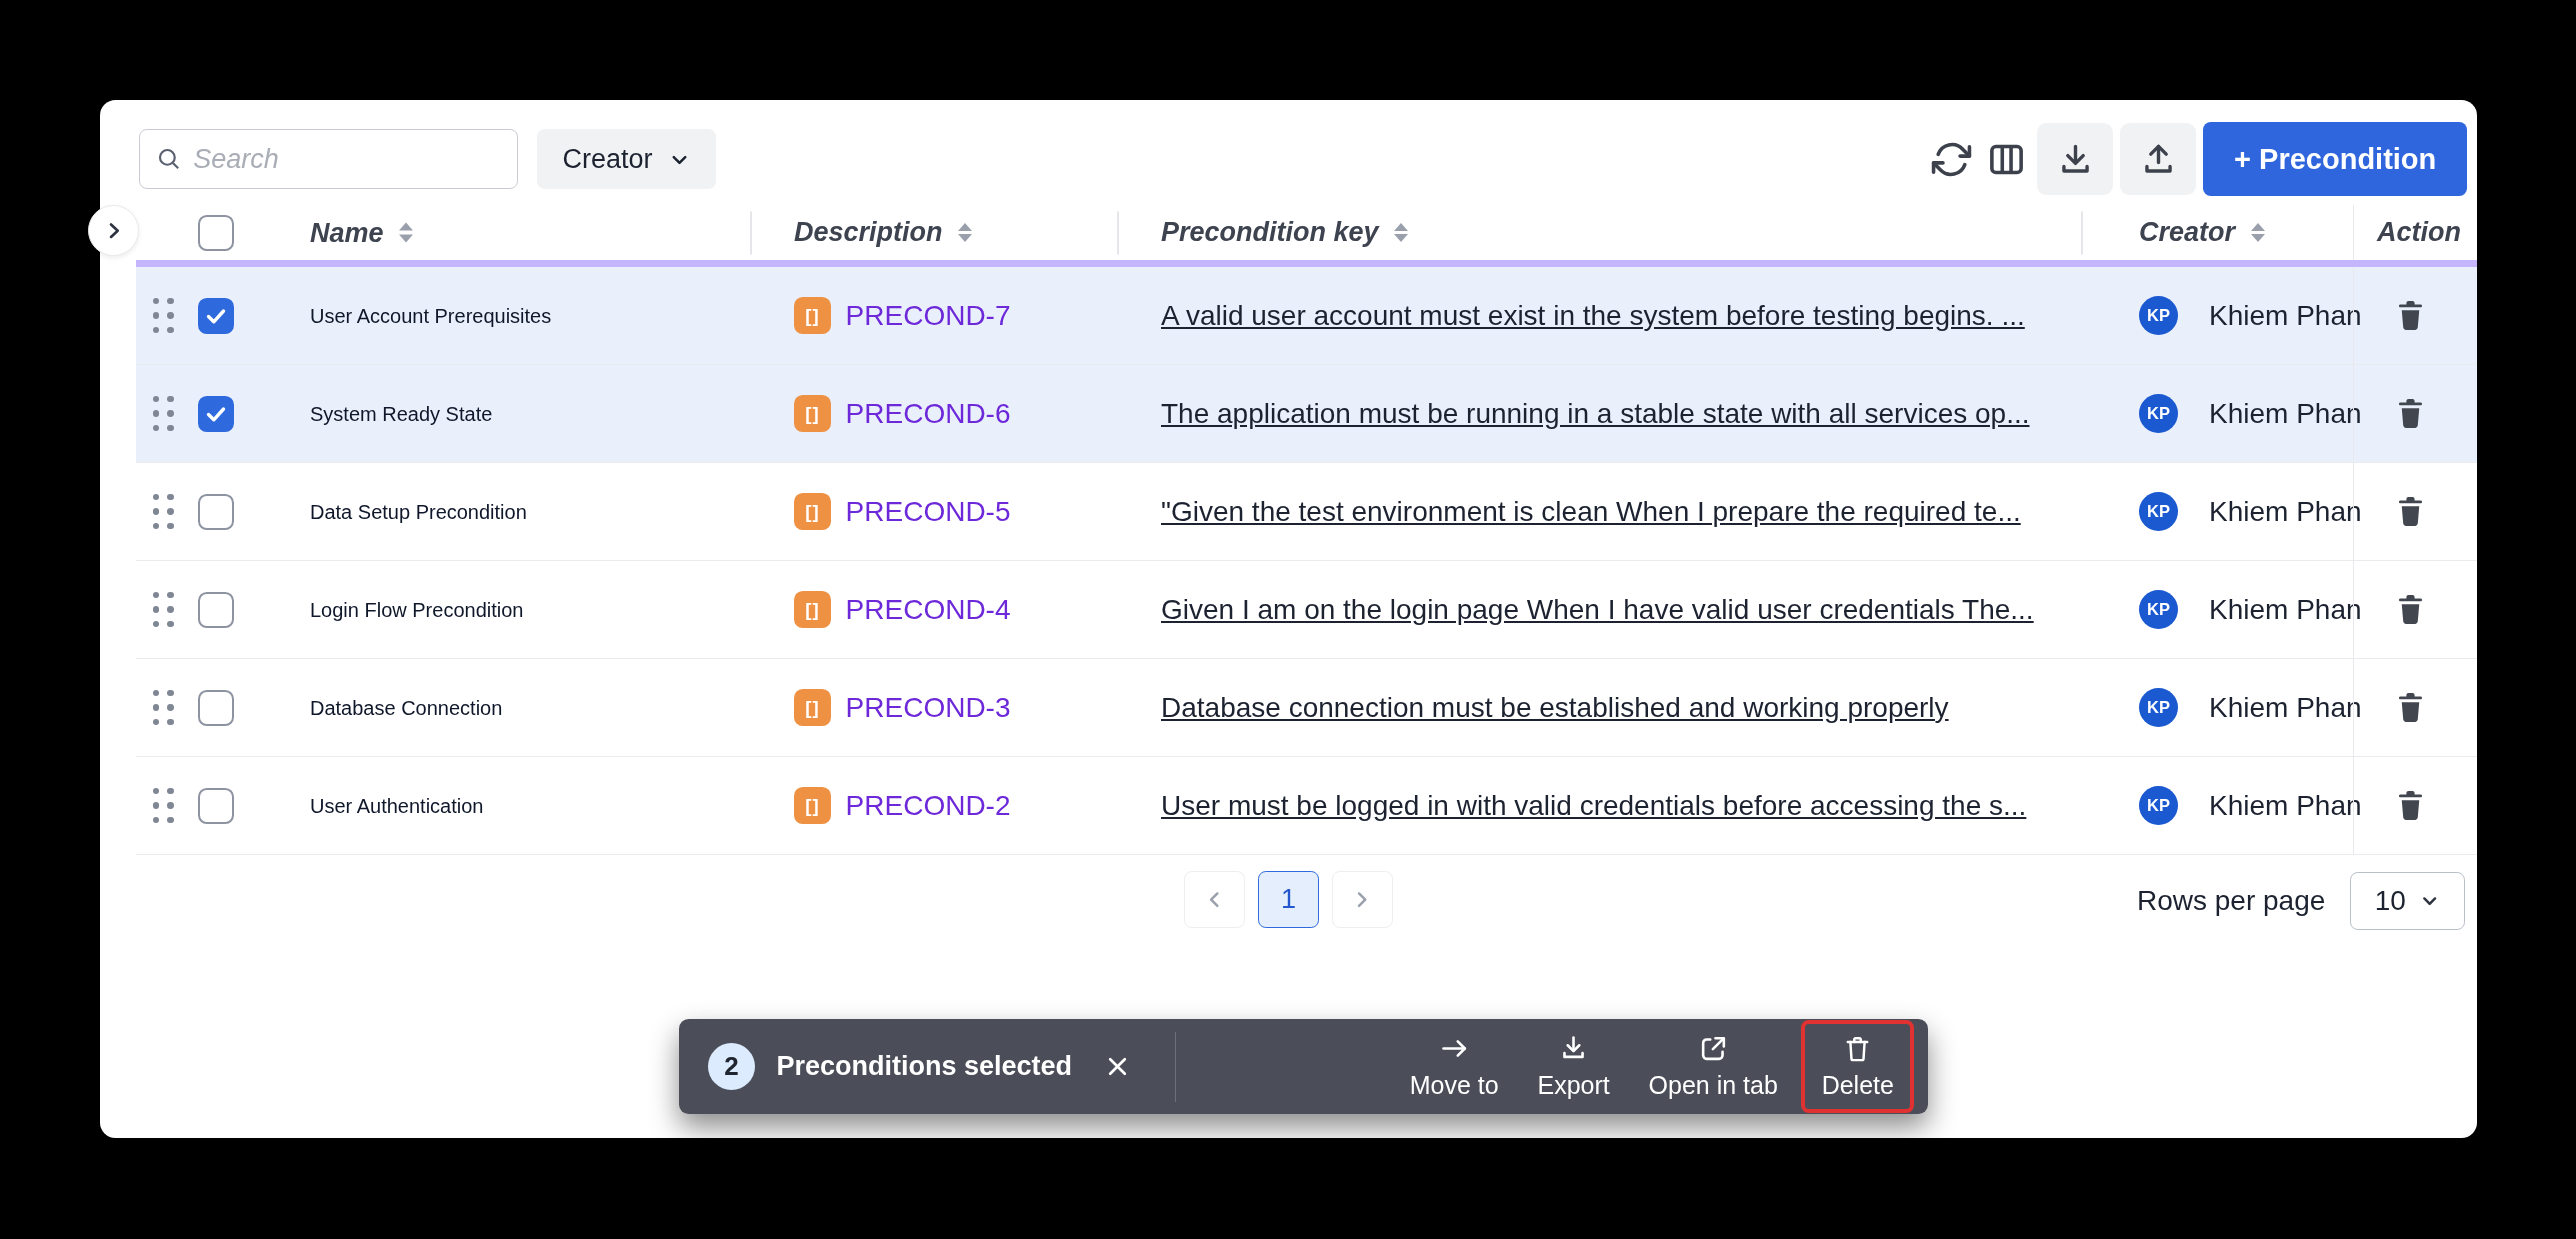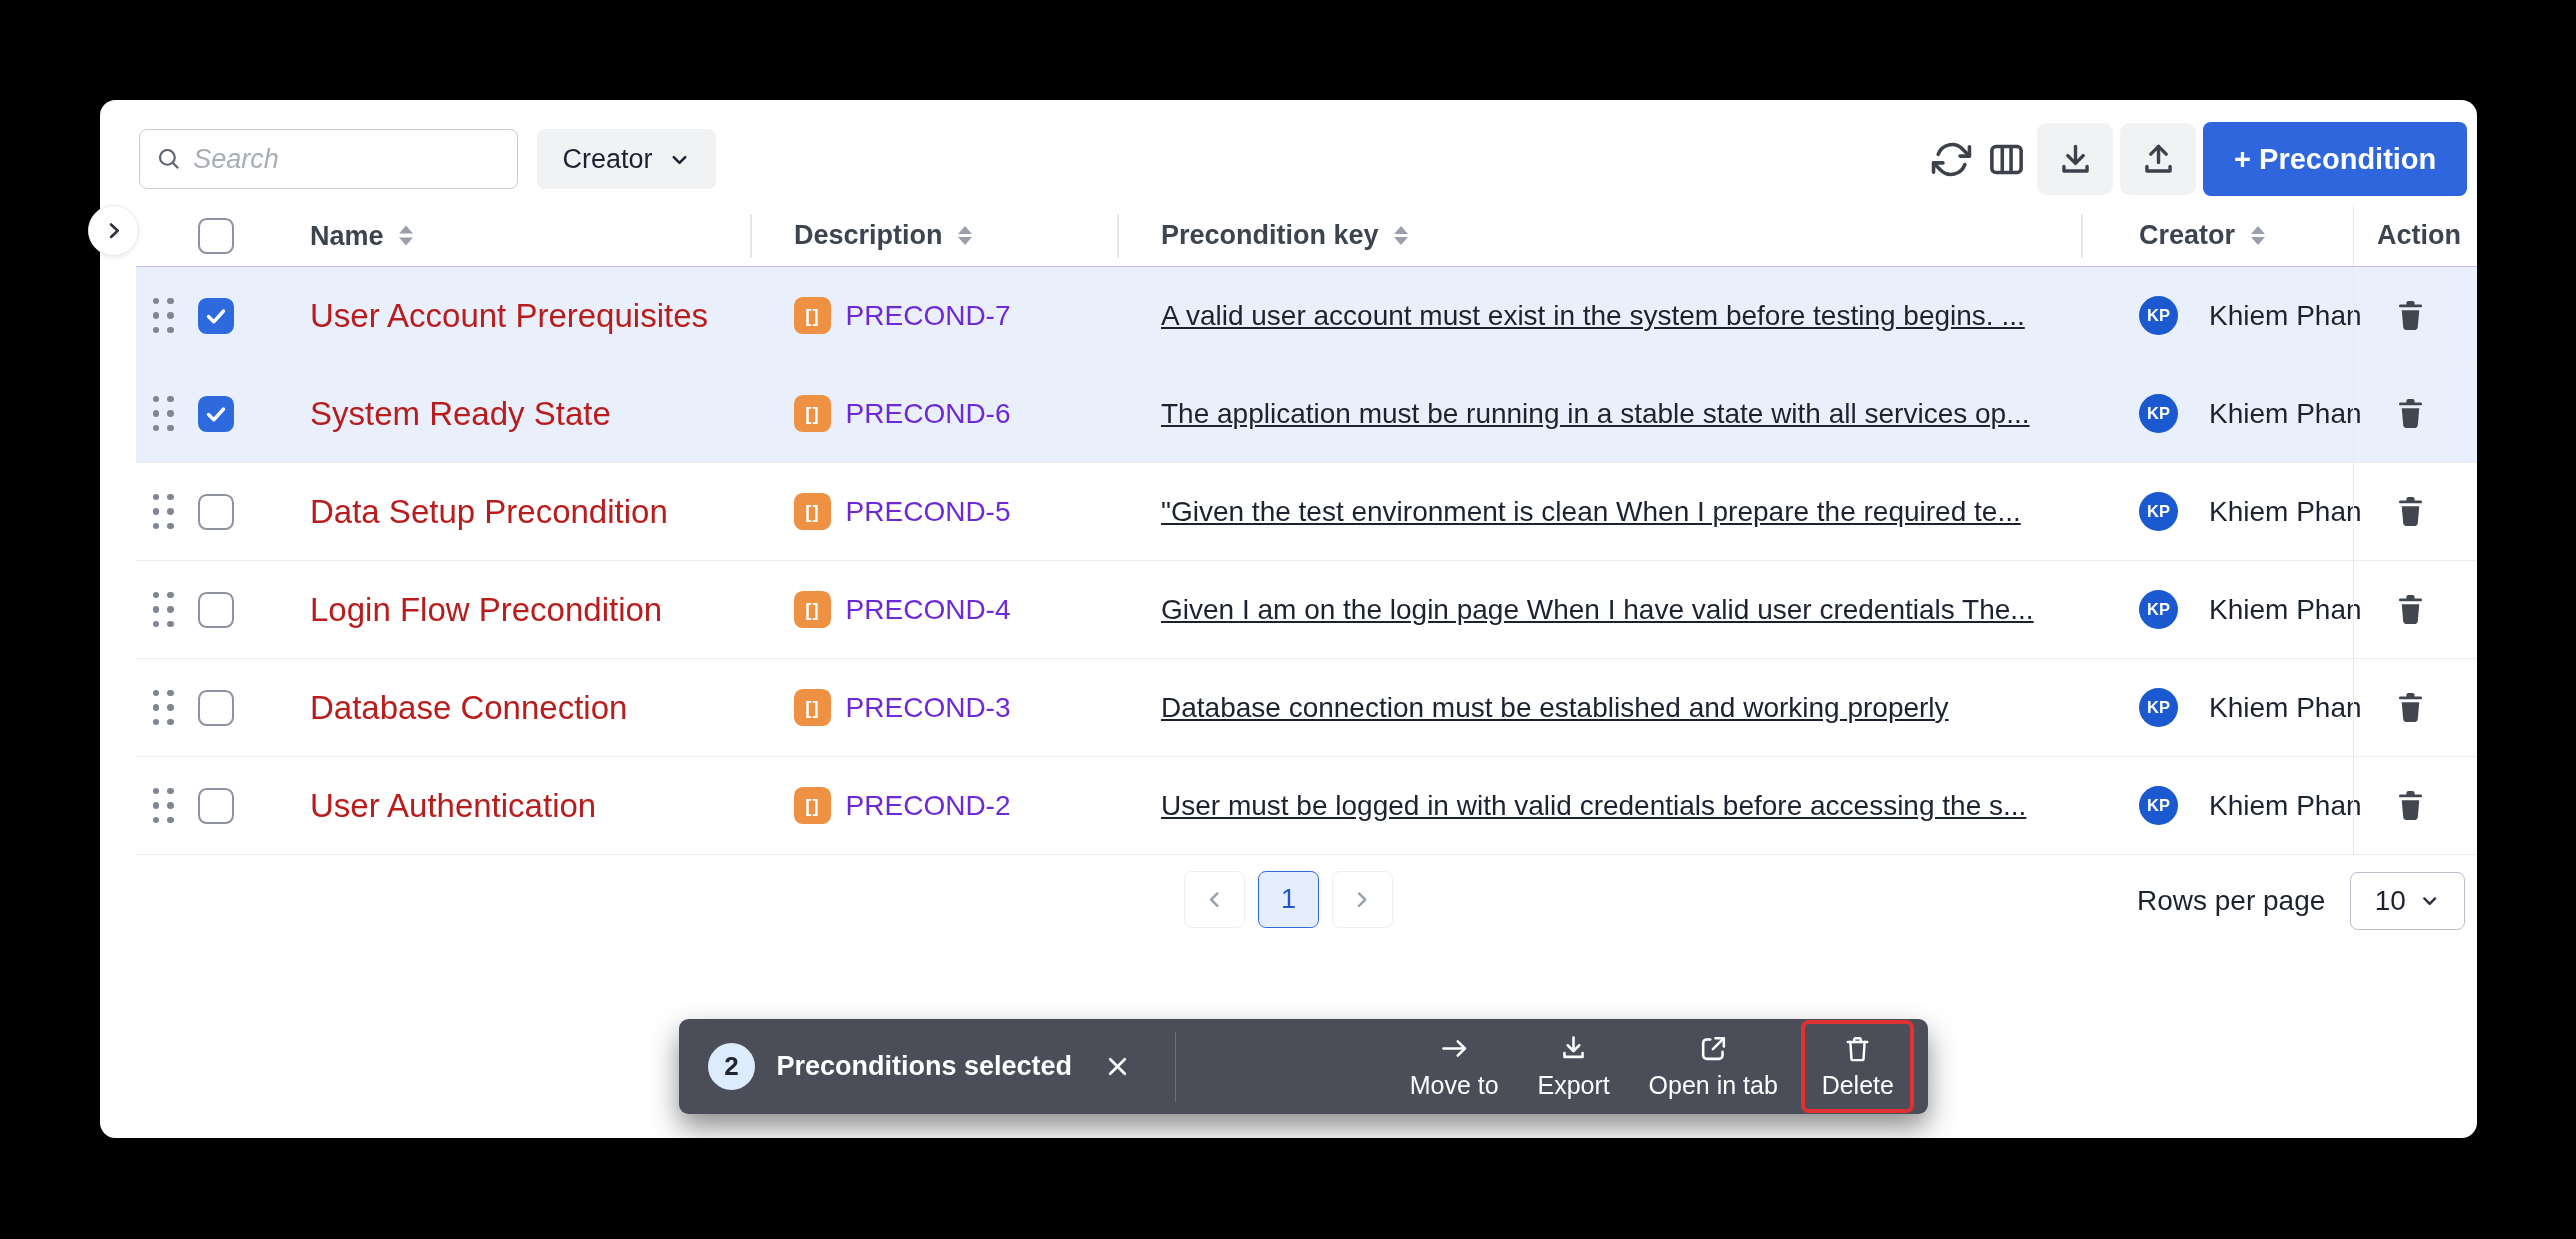--- a/index.html
+++ b/index.html
@@ -88,21 +88,21 @@
     cursor: pointer; z-index: 5;
   }
 
   
   .table { position: absolute; left: 36px; right: 0; top: 105px; }
   .trow {
     display: grid;
     grid-template-columns: 614px 367px 964px 272px 1fr;
     align-items: stretch;
   }
-  .thead { height: 62px; border-bottom: 1px solid #c4b5fd; }
+  .thead { height: 62px; border-bottom: 7px solid #c4b5fd; font-style: italic; }
   .th {
     position: relative;
     display: flex; align-items: center;
     font-size: 27px; font-weight: 700; color: #3e4350;
     white-space: nowrap;
   }
   .th-key, .th-desc { padding-left: 44px; }
   .th-creator { padding-left: 58px; }
   .th-action { padding-left: 23px; border-left: 1px solid #e7e9ed; }
   .th-key::before, .th-desc::before, .th-creator::before {
@@ -131,21 +131,21 @@
     border: 2.4px solid #8d93a0; border-radius: 8.7px;
     background: #fff; cursor: pointer;
     display: flex; align-items: center; justify-content: center;
   }
   .cbx svg { visibility: hidden; }
   .cbx.checked { background: #2e6ade; border-color: #2e6ade; }
   .cbx.checked svg { visibility: visible; }
   .hdr-cbx { position: absolute; left: 62px; top: 50%; transform: translateY(-50%); }
   .name-text {
     position: absolute; left: 174px; top: 50%; transform: translateY(-50%);
-    font-size: 33px; color: #b91c1c; white-space: nowrap;
+    font-size: 20px; color: #0f172a; white-space: nowrap;
   }
   .hdr-name-group { position: absolute; left: 174px; top: 50%; transform: translateY(-50%); display: flex; align-items: center; }
   .cell-key { padding-left: 44px; gap: 14.6px; }
   .key-badge {
     width: 37px; height: 37px; border-radius: 8.7px;
     background: #ee9143; color: #fff;
     font-size: 18.5px; font-weight: 700; letter-spacing: 1px;
     display: flex; align-items: center; justify-content: center;
     flex: none;
   }

